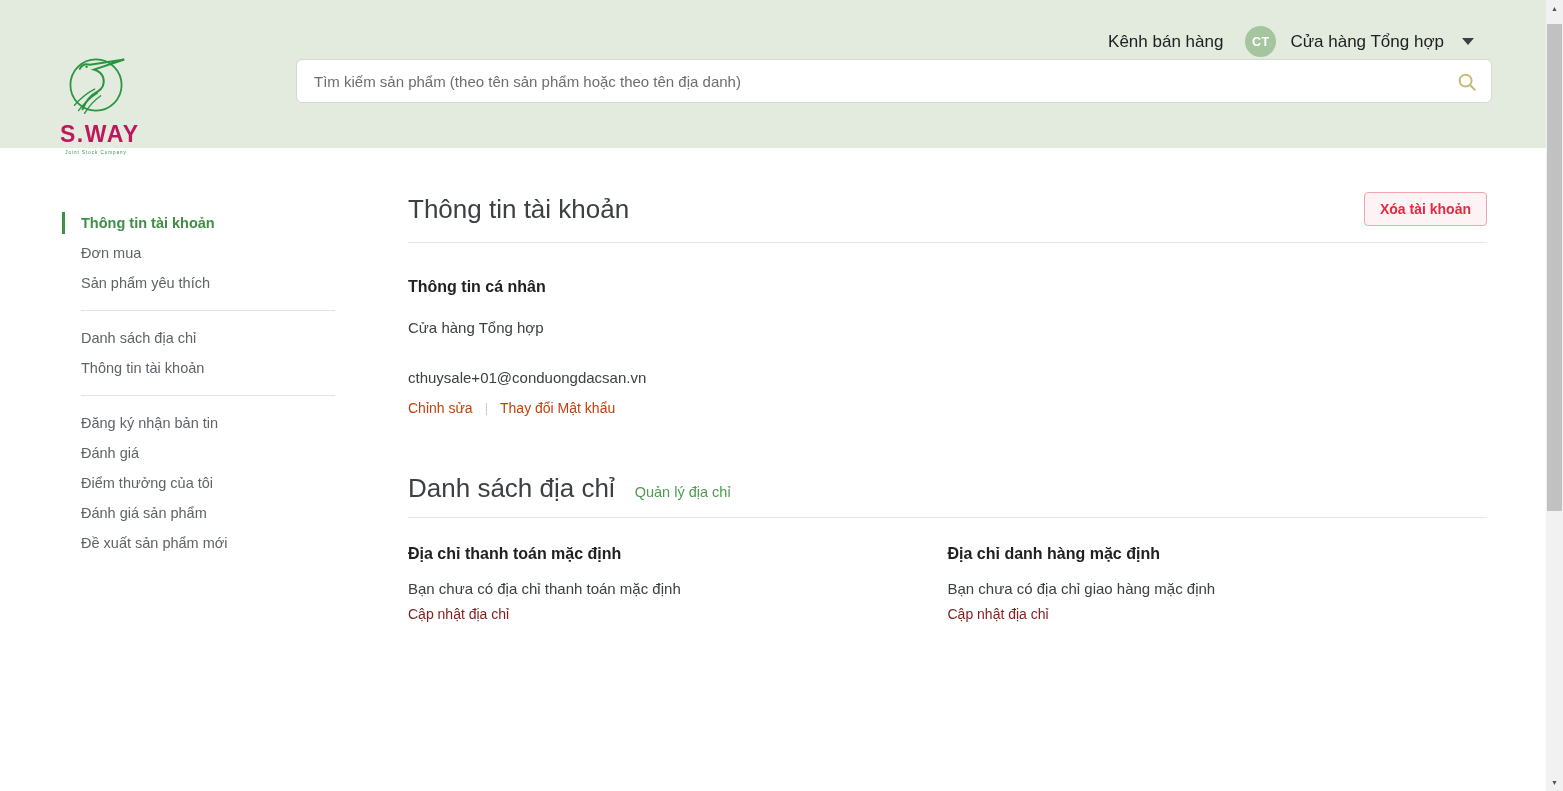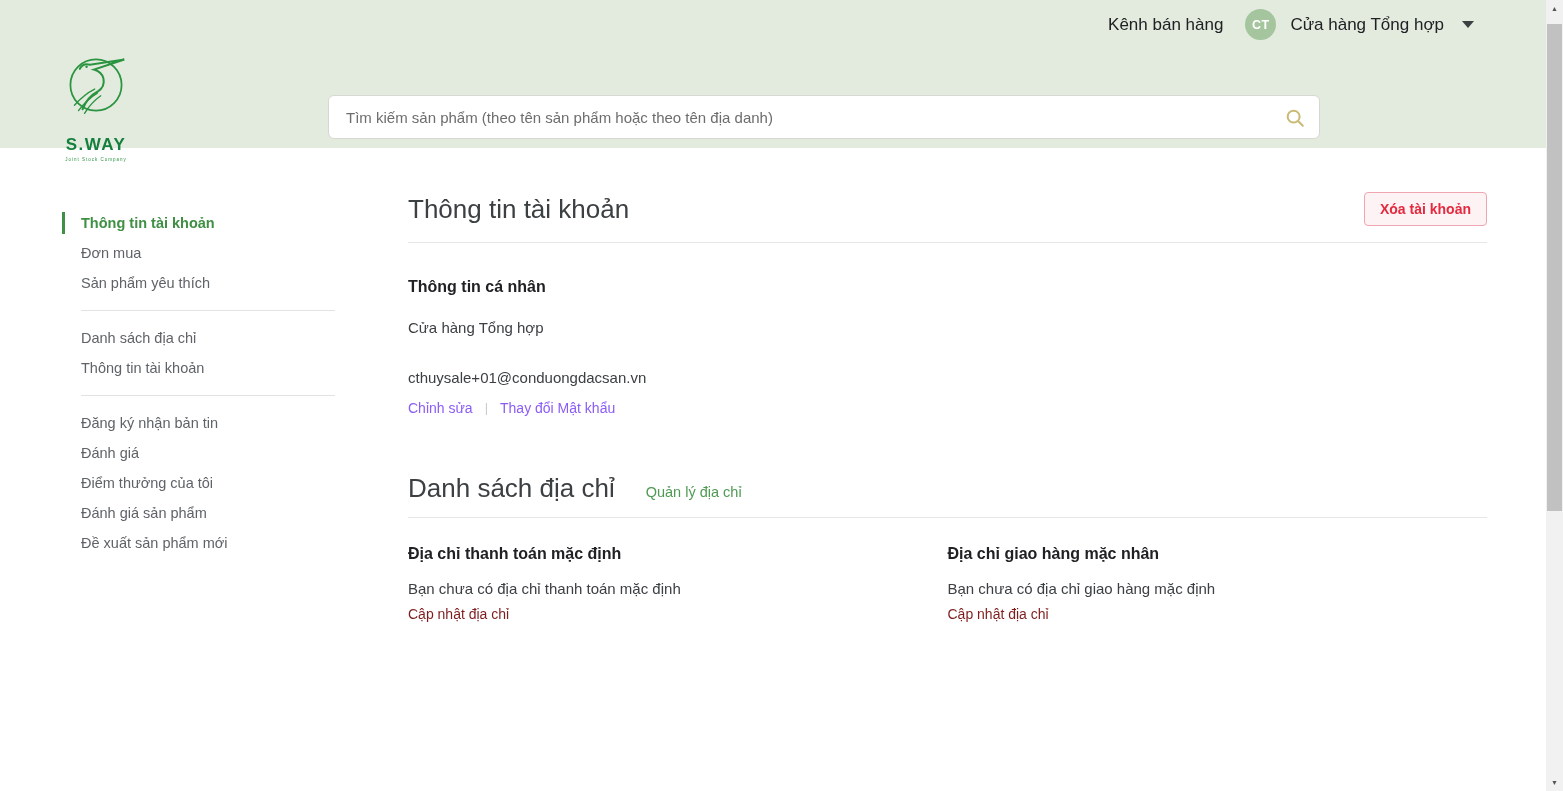--- a/index.html
+++ b/index.html
@@ -1,34 +1,34 @@
 <!DOCTYPE html>
 <html><head>
 <meta charset="utf-8">
 <style>
   * { margin:0; padding:0; box-sizing:border-box; }
   html,body { width:1563px; height:791px; overflow:hidden; }
   body { font-family:"Liberation Sans", sans-serif; background:#ffffff; position:relative; }
 
   
   .header { position:absolute; left:0; top:0; width:1546px; height:148px; background:#e3ebdf; }
-  .topbar-right { position:absolute; top:9px; right:72px; display:flex; align-items:center; }
+  .topbar-right { position:absolute; top:26px; right:72px; display:flex; align-items:center; }
   .seller-link { font-size:17px; color:#202124; cursor:pointer; }
   .avatar { margin-left:22px; width:31px; height:31px; border-radius:50%; background:#a4c59e;
             color:#ffffff; font-weight:bold; font-size:12.5px; display:flex; align-items:center;
             justify-content:center; letter-spacing:.5px; }
   .account-name { margin-left:14px; font-size:17px; color:#202124; cursor:pointer; }
   .caret { margin-left:18px; width:0; height:0; border-left:6px solid transparent;
            border-right:6px solid transparent; border-top:7px solid #3c4043; cursor:pointer; }
 
   .logo { position:absolute; left:60px; top:50px; width:72px; text-align:center; cursor:pointer; }
-  .logo-brand { font-size:17px; font-weight:bold; color:#15803d; letter-spacing:1.5px; margin-top:15px; }
+  .logo-brand { font-size:23px; font-weight:bold; color:#be185d; letter-spacing:1.5px; margin-top:1px; }
   .logo-tagline { font-size:4.5px; color:#2a9440; letter-spacing:1px; margin-top:2px; }
 
-  .search-wrap { position:absolute; left:296px; top:95px; width:992px; height:44px;margin-left:32px; }
+  .search-wrap { position:absolute; left:296px; top:59px; width:1196px; height:44px; }
   .search-input { width:100%; height:100%; border:1px solid #d7d7d3; border-radius:6px;
                   padding:0 48px 0 17px; font-size:15px; color:#444;
                   font-family:"Liberation Sans", sans-serif; background:#fff; outline:none; }
   .search-input::placeholder { color:#6d6d6d; opacity:1; }
   .search-icon-btn { position:absolute; right:12px; top:10px; width:26px; height:26px;
                      cursor:pointer; display:flex; align-items:center; justify-content:center; }
 
   
   .sidebar { position:absolute; left:62px; top:208px; width:273px; }
   .side-item { position:relative; height:30px; display:flex; align-items:center;
@@ -45,28 +45,28 @@
   .page-title { font-size:26px; font-weight:normal; color:#3c4043; }
   .delete-btn { background:#fdf3f4; color:#e5293e; border:1px solid #f0a6b0; border-radius:4px;
                 font-size:14px; font-weight:bold; padding:8px 15px; cursor:pointer;
                 font-family:Liberation Sans, sans-serif; }
 
   .section-personal { margin-top:35px; }
   .section-heading { font-size:16px; font-weight:bold; color:#202124; }
   .info-line { font-size:15px; color:#3c4043; margin-top:28px; line-height:1.45; }
   .info-line.first { margin-top:21px; }
   .links-row { margin-top:11px; display:flex; align-items:center; font-size:14px; }
-  .green-link { color:#8b5cf6; cursor:pointer; }
+  .green-link { color:#c2410c; cursor:pointer; }
   .link-sep { color:#cccccc; margin:0 12px; font-size:13px; }
 
   .section-address { margin-top:57px; }
   .addr-title-row { display:flex; align-items:baseline; padding-bottom:13px;
                     border-bottom:1px solid #e7e7e7; }
   .addr-title { font-size:26px; font-weight:normal; color:#3c4043; }
-  .manage-link { margin-left:31px; font-size:14.5px; color:#4f9a53; cursor:pointer; }
+  .manage-link { margin-left:20px; font-size:14.5px; color:#4f9a53; cursor:pointer; }
   .addr-cols { display:flex; margin-top:27px; }
   .addr-col { width:50%; }
   .addr-col-heading { font-size:16px; font-weight:bold; color:#202124; }
   .addr-empty { font-size:15px; color:#3c4043; margin-top:17px; }
   .addr-update { font-size:14px; color:#7f1d1d; margin-top:9px; cursor:pointer; }
 
   
   .scrollbar { position:absolute; right:0; top:0; width:17px; height:791px; background:#f1f1f1; }
   .sb-btn { position:absolute; left:0; width:17px; height:17px; display:flex; align-items:center;
             justify-content:center; font-size:7px; color:#555; cursor:pointer; }
@@ -150,21 +150,21 @@
       <h2 class="addr-title">Danh sách địa chỉ</h2>
       <span class="manage-link">Quản lý địa chỉ</span>
     </div>
     <div class="addr-cols">
       <div class="addr-col">
         <div class="addr-col-heading">Địa chỉ thanh toán mặc định</div>
         <div class="addr-empty">Bạn chưa có địa chỉ thanh toán mặc định</div>
         <div class="addr-update green-link">Cập nhật địa chỉ</div>
       </div>
       <div class="addr-col">
-        <div class="addr-col-heading">Địa chỉ giao hàng mặc nhân</div>
+        <div class="addr-col-heading">Địa chỉ danh hàng mặc định</div>
         <div class="addr-empty">Bạn chưa có địa chỉ giao hàng mặc định</div>
         <div class="addr-update green-link">Cập nhật địa chỉ</div>
       </div>
     </div>
   </div>
 
 </div>
 
 <div class="scrollbar">
   <div class="sb-btn up">▲</div>

